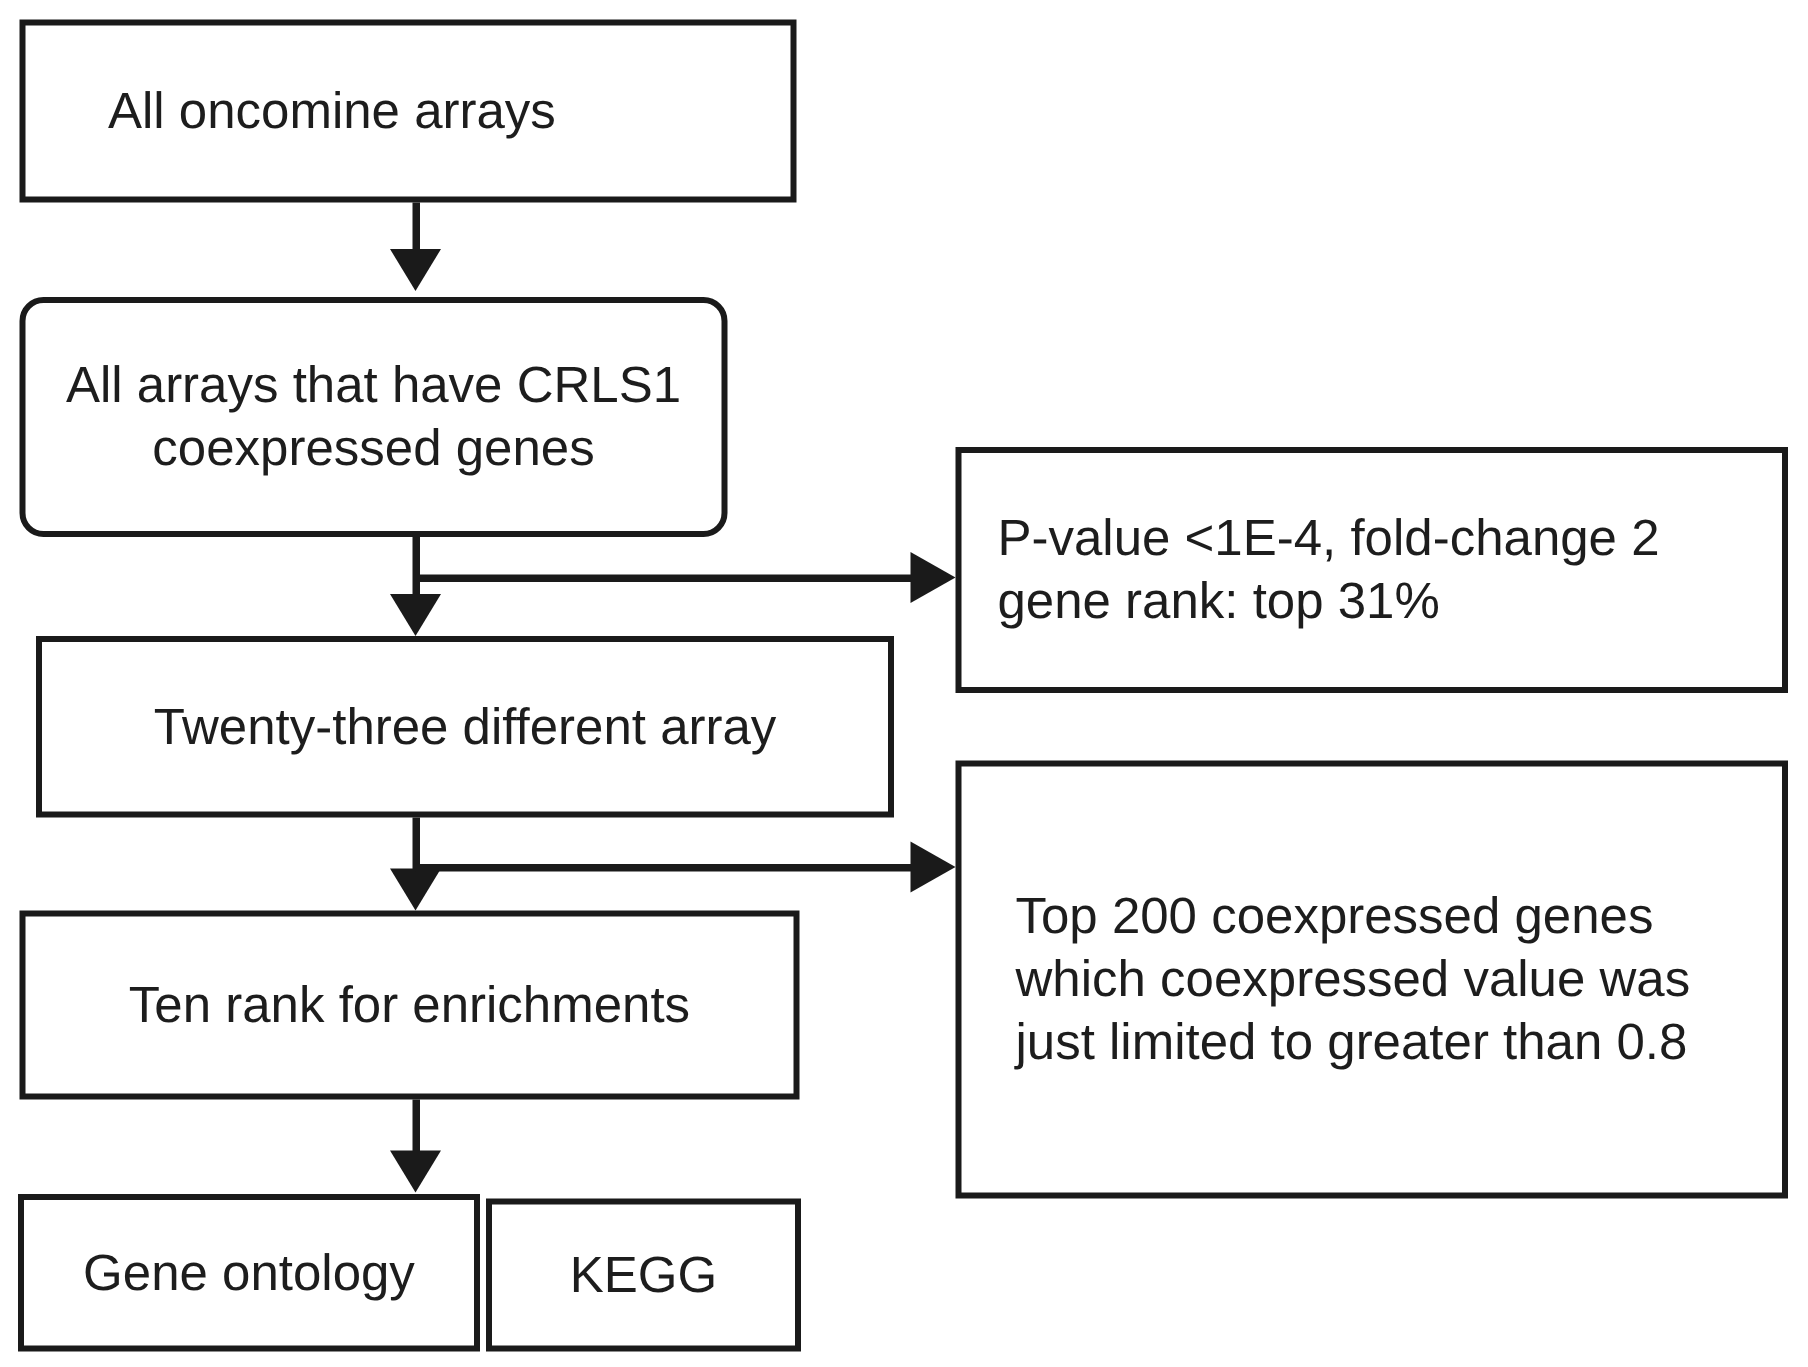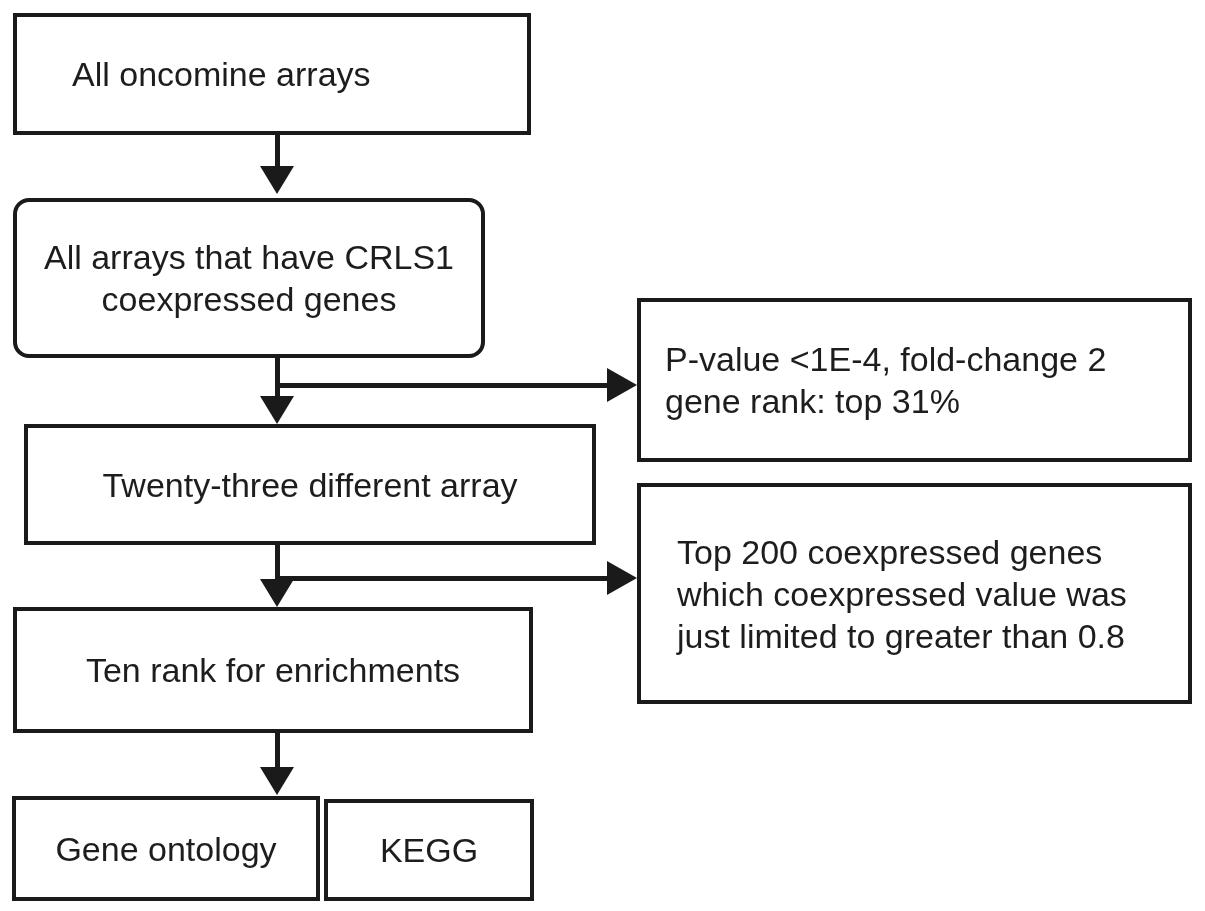--- a/index.html
+++ b/index.html
@@ -90,21 +90,21 @@
 
   <div class="node center" style="left:324px; top:799px; width:210px; height:102px;justify-content:center;">
     <div>KEGG</div>
   </div>
 
   <div class="node left" style="left:637px; top:298px; width:555px; height:164px; padding-left:24px;">
     <div>P-value &lt;1E-4, fold-change 2</div>
     <div>gene rank: top 31%</div>
   </div>
 
-  <div class="node left" style="left:637px; top:483px; width:555px; height:221px; padding-left:36px;">
+  <div class="node left" style="left:637px; top:507px; width:555px; height:292px; padding-left:36px;">
     <div>Top 200 coexpressed genes</div>
     <div>which coexpressed value was</div>
     <div>just limited to greater than 0.8</div>
   </div>
 
   <div class="shaft-v" style="left:275px; top:135px; height:36px;"></div>
   <div class="head-down" style="left:260px; top:166px;"></div>
 
   <div class="shaft-v" style="left:275px; top:358px; height:40px;"></div>
   <div class="head-down" style="left:260px; top:396px;"></div>

